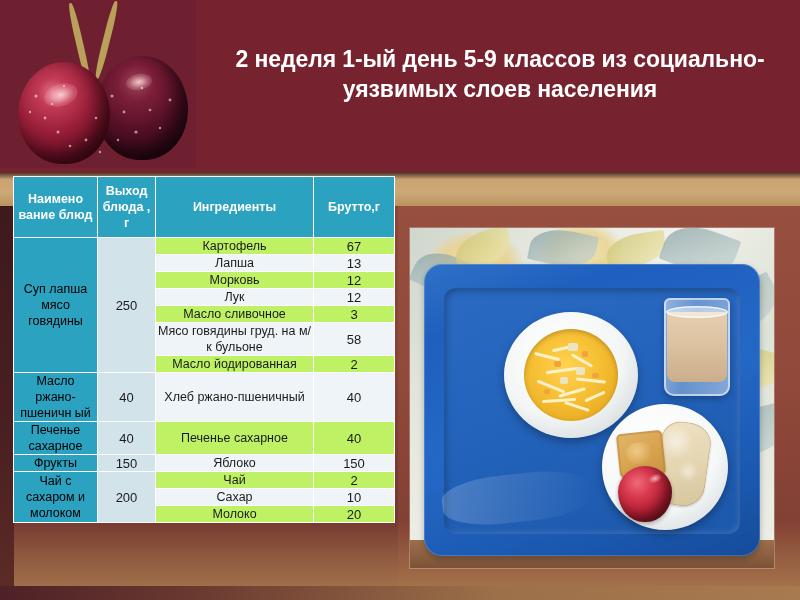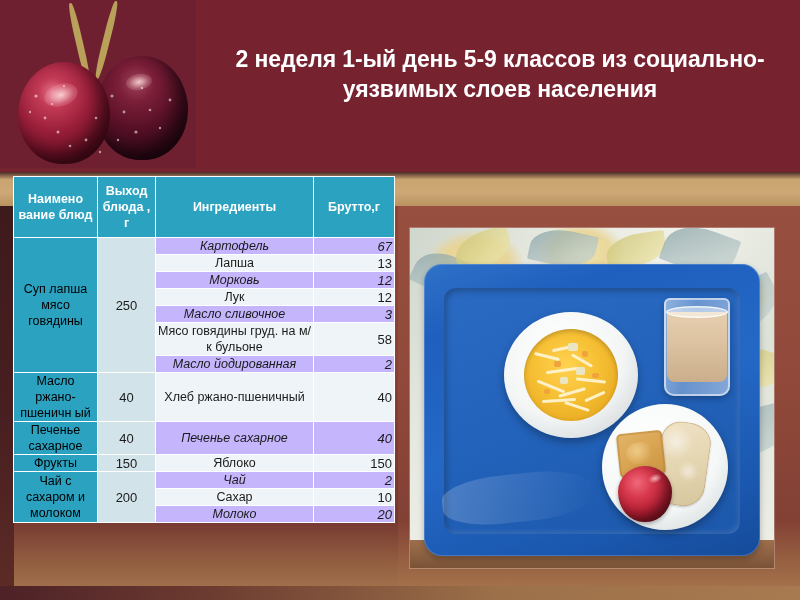--- a/index.html
+++ b/index.html
@@ -172,23 +172,23 @@
   }
   td.cell-ing {
     color: #1b1b1b;
     font-size: 12.5px;
     line-height: 16px;
     text-align: center;
   }
   td.cell-bru {
     color: #1b1b1b;
     font-size: 13px;
-    text-align: right;
-  }
-  tr.alt-a td.cell-ing, tr.alt-a td.cell-bru { background: #c4b5fd; font-style: italic; }
+    text-align: center;
+  }
+  tr.alt-a td.cell-ing, tr.alt-a td.cell-bru { background: #bef264; }
   tr.alt-b td.cell-ing, tr.alt-b td.cell-bru { background: #eef4f7; }
 
   
   .tray-photo {
     position: absolute;
     left: 410px; top: 228px;
     width: 364px; height: 340px;
     overflow: hidden;
     background: #dfe3d9;
     box-shadow: 0 0 0 1px rgba(255,255,255,.25);

